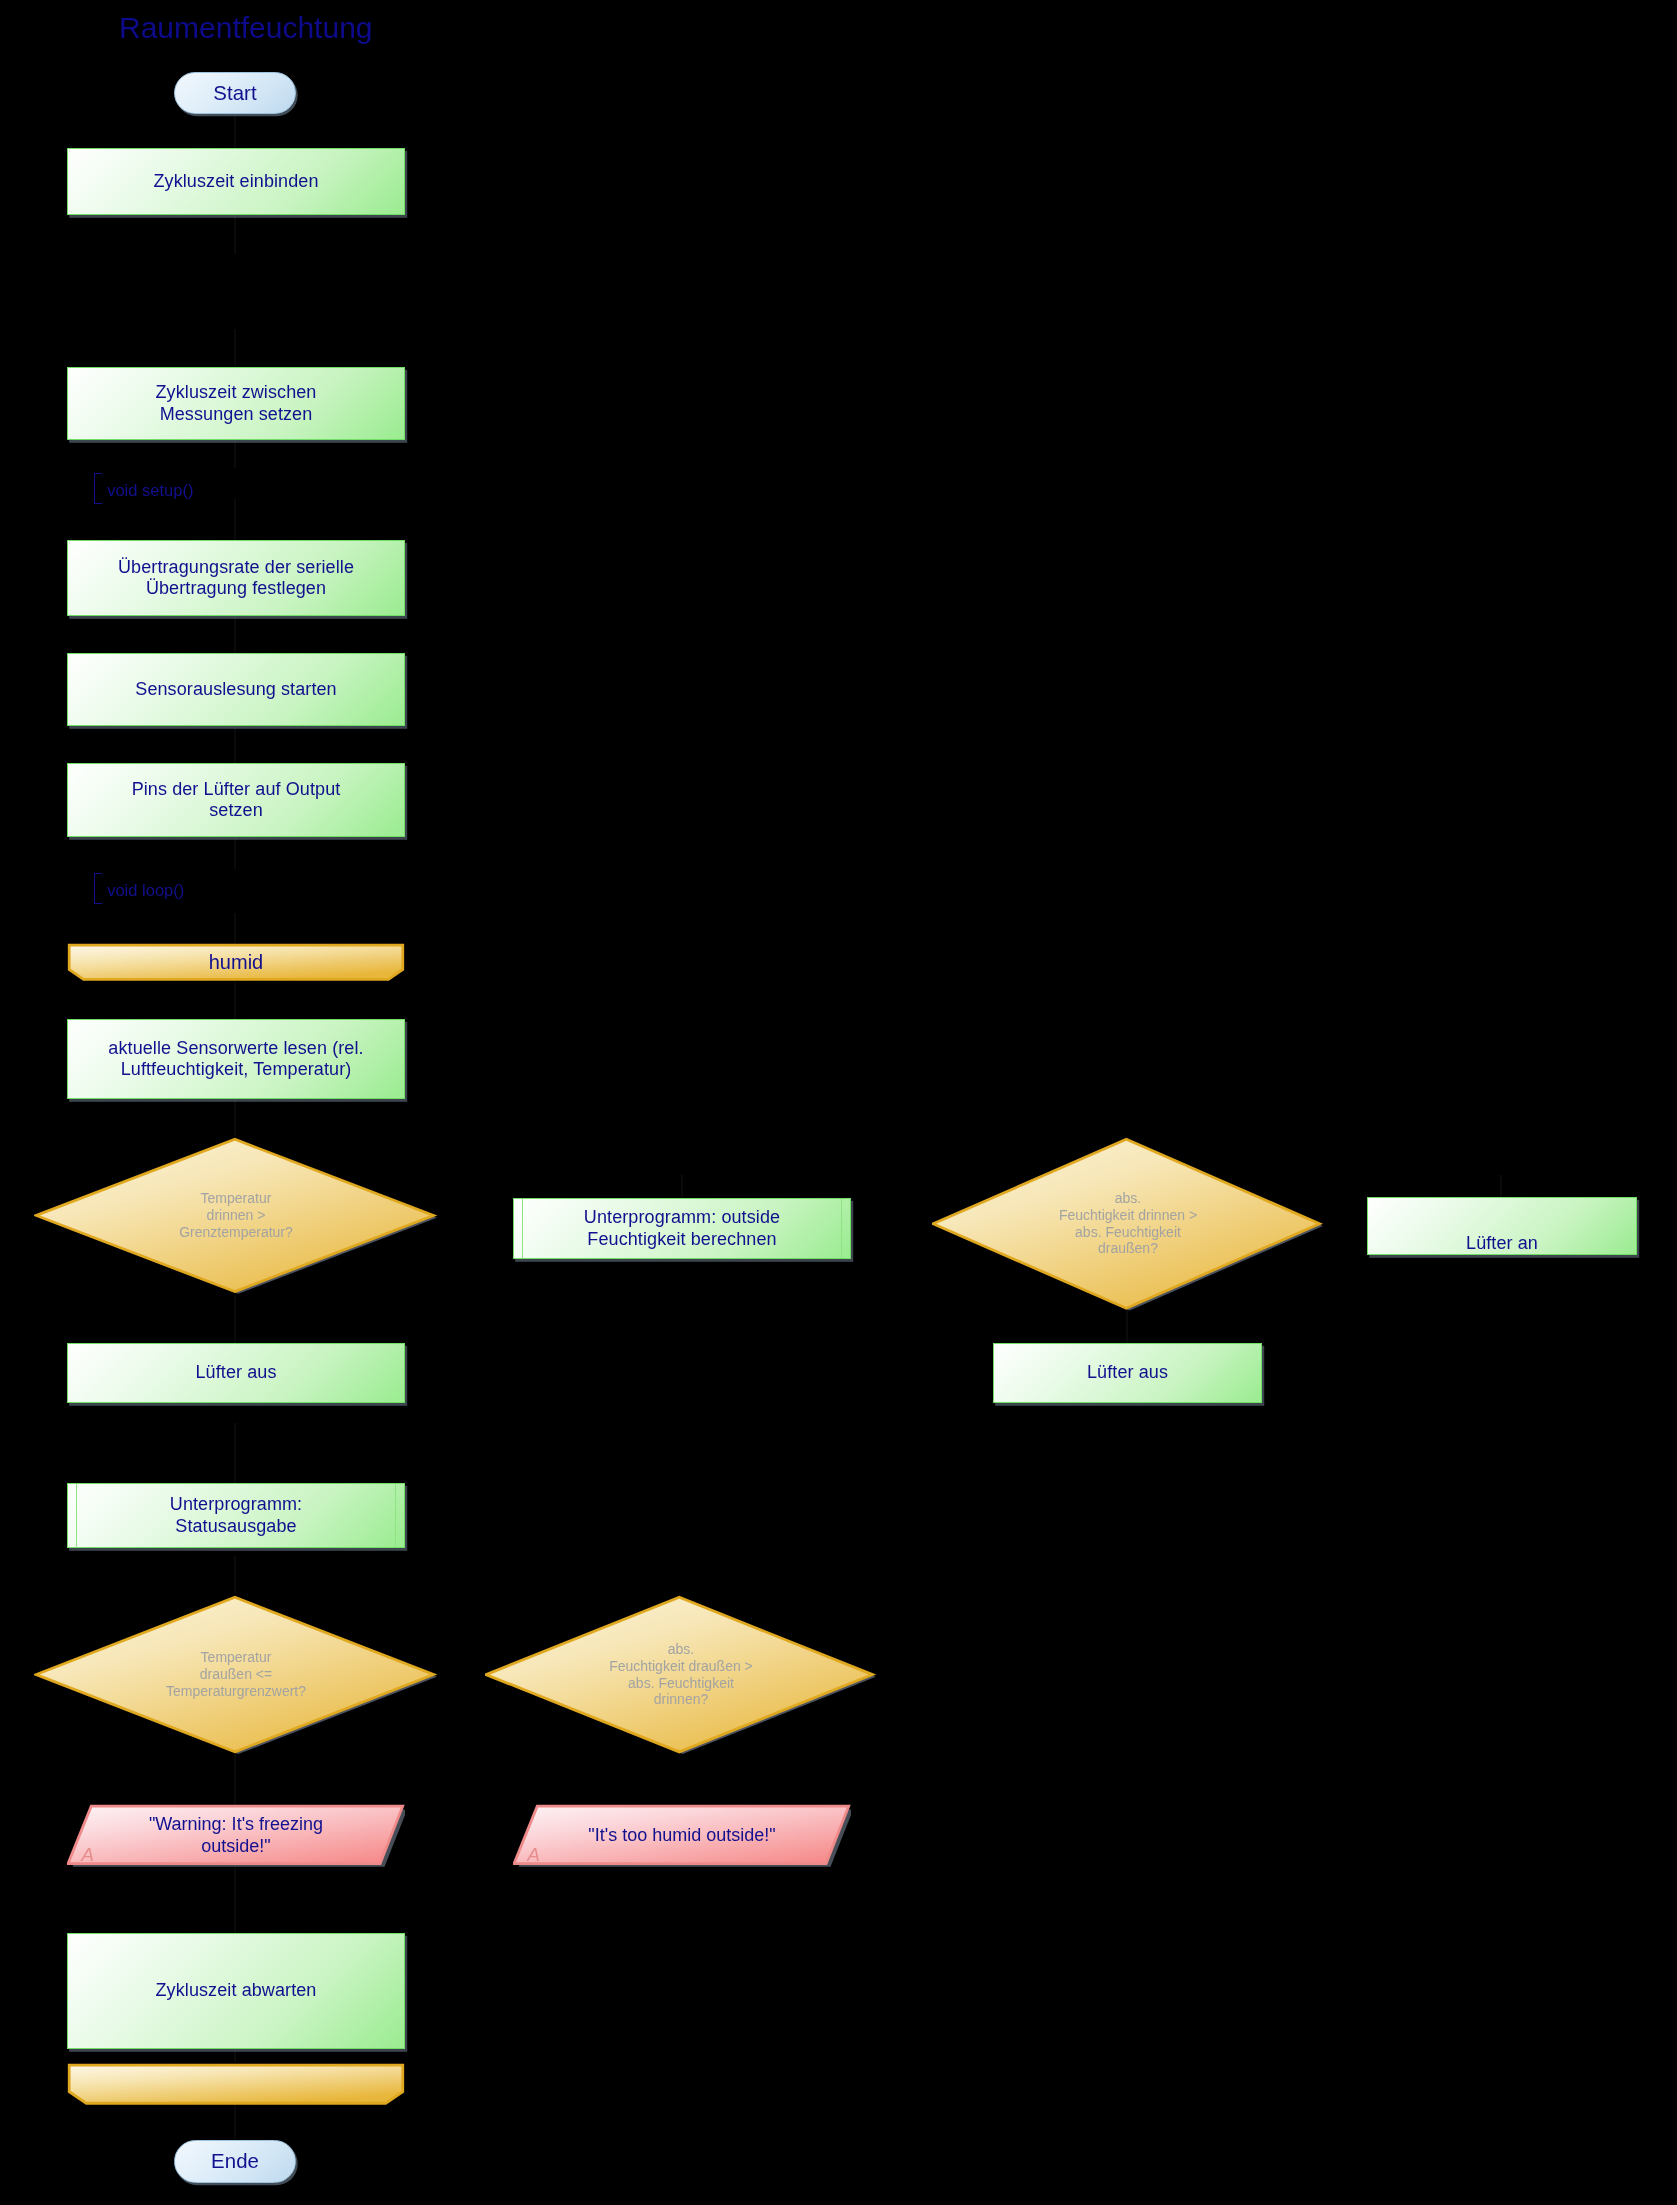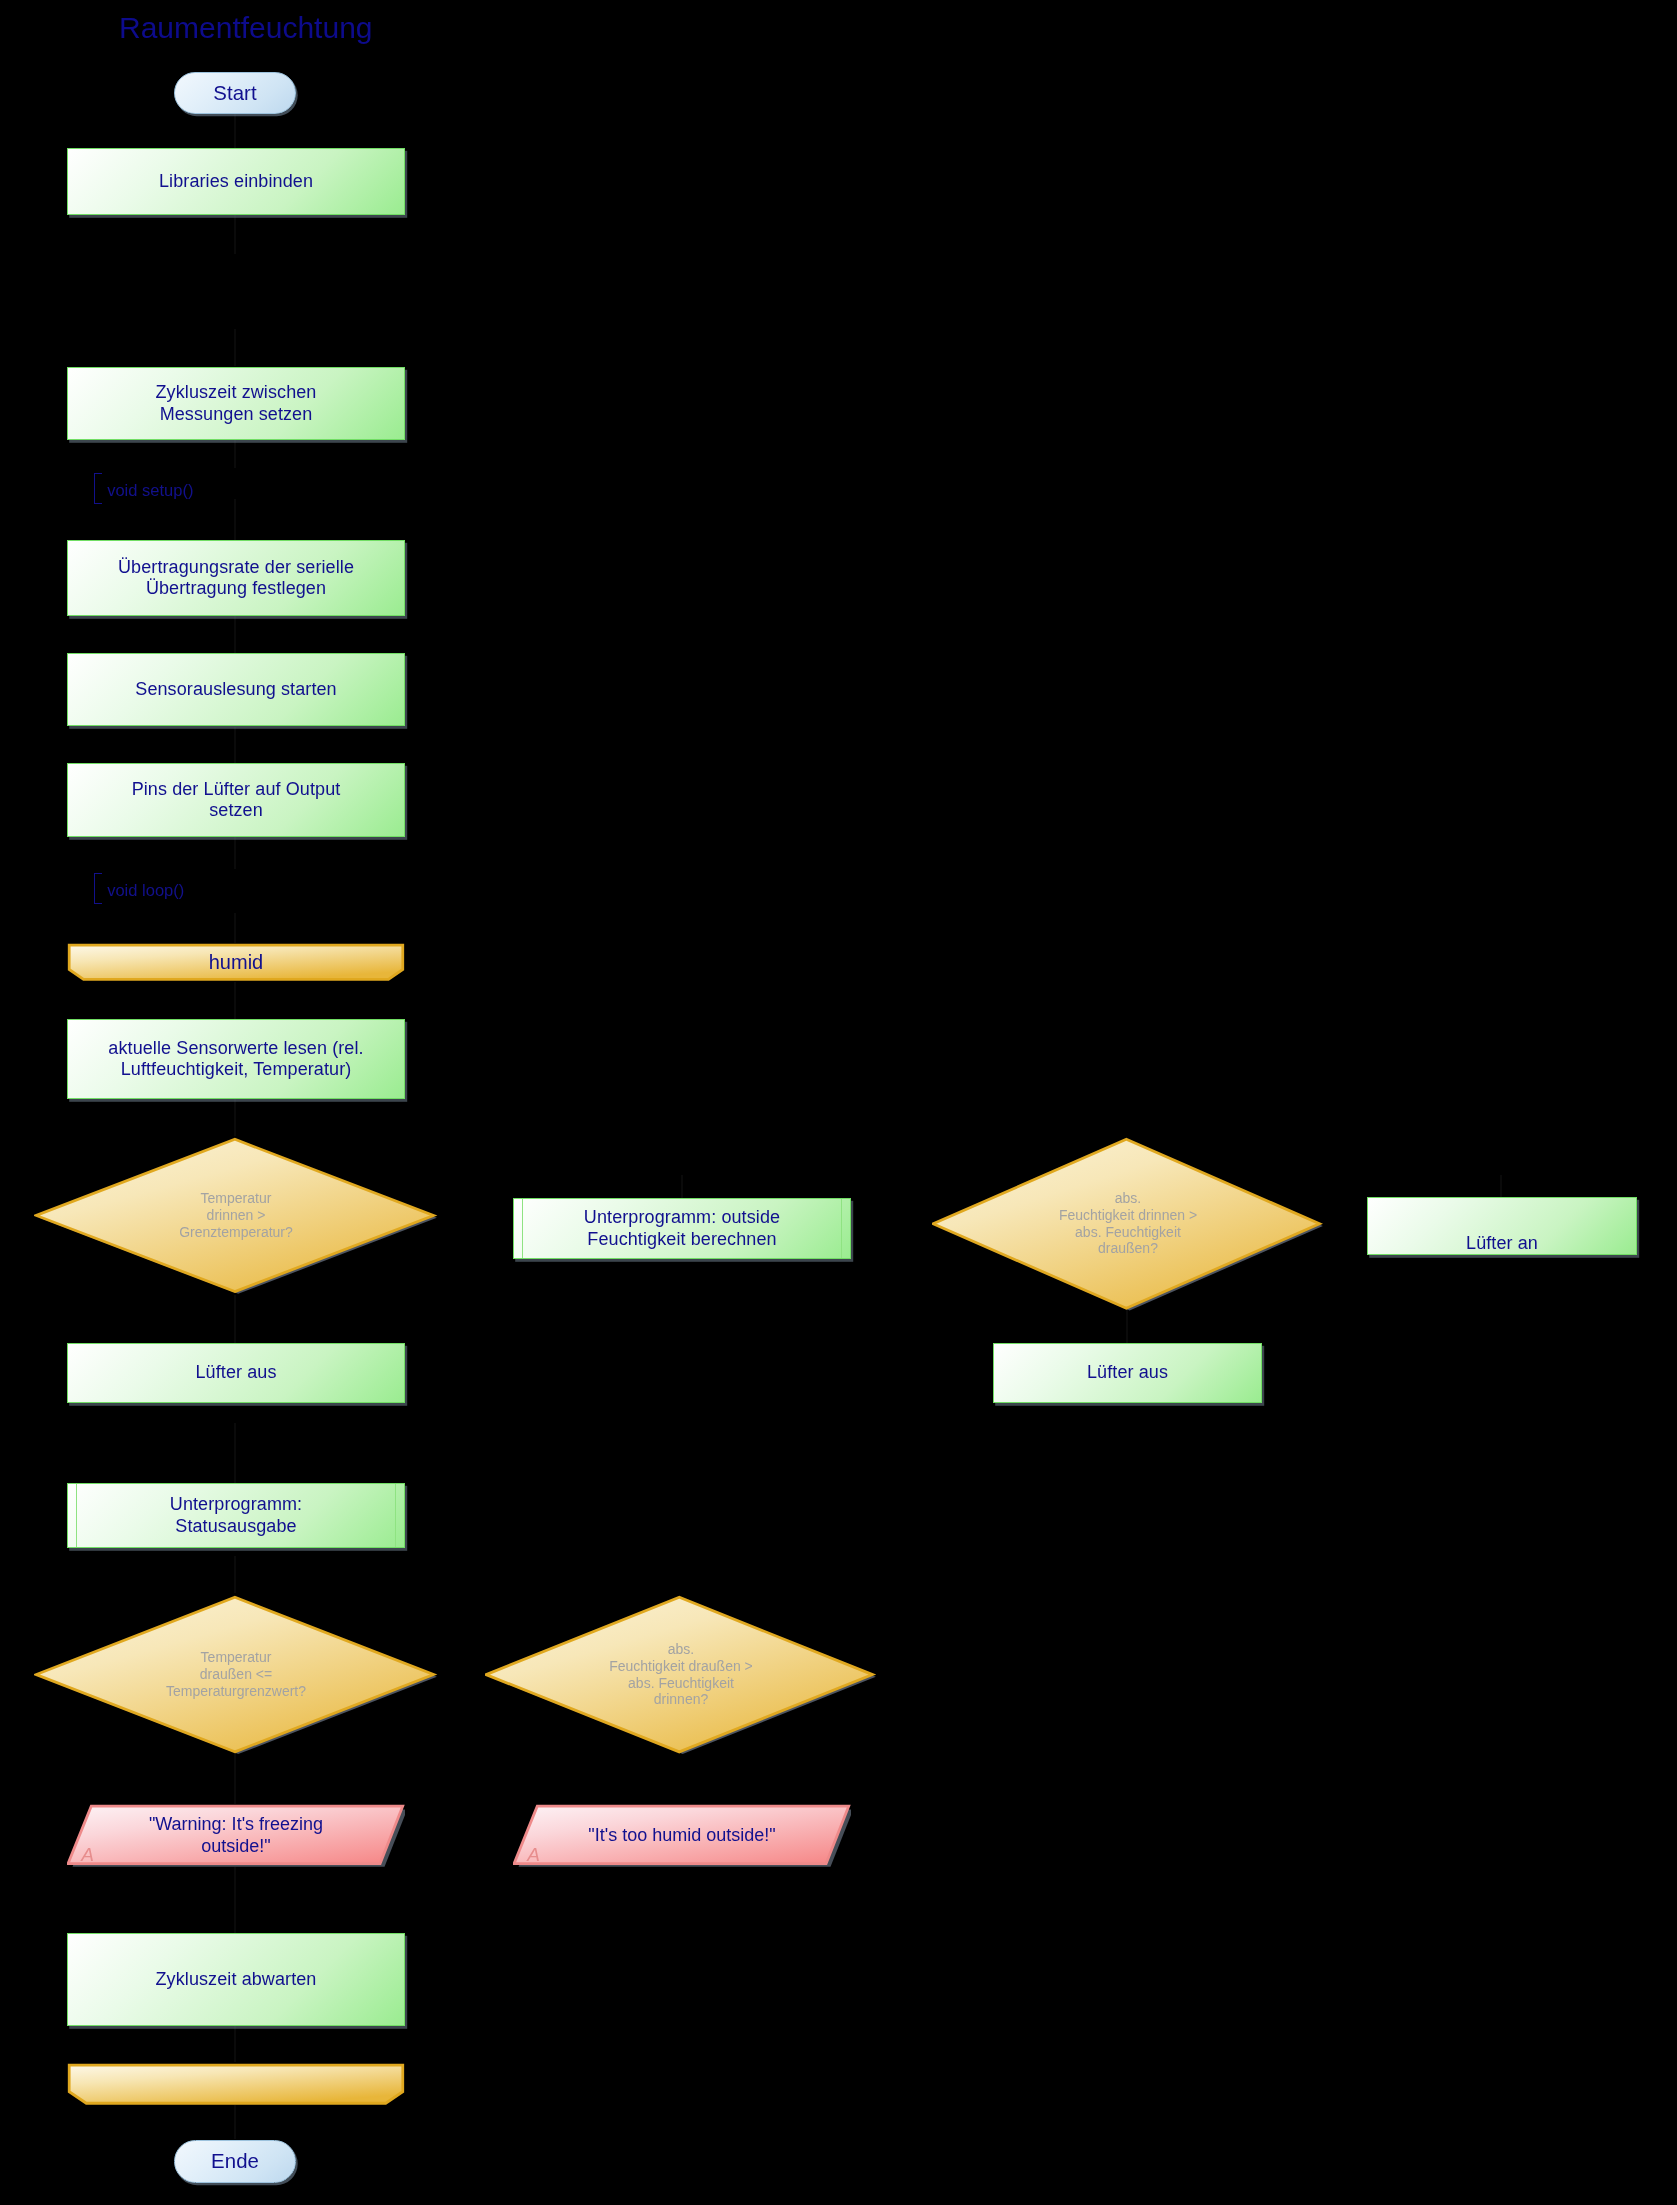--- a/index.html
+++ b/index.html
@@ -180,21 +180,21 @@
   <div class="conn" style="left:234px; top:2105px; height:34px;"></div>
   <div class="conn" style="left:681px; top:1175px; height:23px;"></div>
   <div class="conn" style="left:1126px; top:1299px; height:45px;"></div>
   <div class="conn" style="left:1500px; top:1175px; height:22px;"></div>
 
   <div class="node terminator" style="left:174px; top:72px; width:122px; height:42px;">
     <span class="lbl">Start</span>
   </div>
 
   <div class="node process" style="left:67px; top:148px; width:338px; height:67px;">
-    <span class="lbl">Libraries einbinden</span>
+    <span class="lbl">Zykluszeit einbinden</span>
   </div>
 
 
   <div class="node process" style="left:67px; top:367px; width:338px; height:73px; white-space:pre-line;">
     <span class="lbl">Zykluszeit zwischen
 Messungen setzen</span>
   </div>
 
   <div class="scope" style="left:94px; top:481px;">
     <span class="bracket"></span>
@@ -357,21 +357,21 @@
           <stop offset="100%" stop-color="#f68a8a"></stop>
         </linearGradient>
       </defs>
       <polygon points="44,6 611,6 570,110 4,110" fill="#8e9bb0" opacity="0.5" transform="translate(6,4)"></polygon>
       <polygon points="44,4 609,4 568,108 2,108" fill="url(#gPink2)" stroke="#ee8a8a" stroke-width="5"></polygon>
     </svg>
     <div class="ptext" style="white-space:pre-line;">"It's too humid outside!"</div>
     <div class="pmark">A</div>
   </div>
 
-  <div class="node process" style="left:67px; top:1933px; width:338px; height:93px;">
+  <div class="node process" style="left:67px; top:1933px; width:338px; height:116px;">
     <span class="lbl">Zykluszeit abwarten</span>
   </div>
 
   <div class="banner-wrap" style="left:67px; top:2063px; width:338px; height:42px;">
     <svg viewBox="0 0 613 77" preserveAspectRatio="none">
       <defs>
         <linearGradient id="gOrange2" x1="0" y1="0" x2="0.65" y2="1">
           <stop offset="0%" stop-color="#fdf8e8"></stop>
           <stop offset="35%" stop-color="#f7e6b4"></stop>
           <stop offset="100%" stop-color="#e8b63a"></stop>

